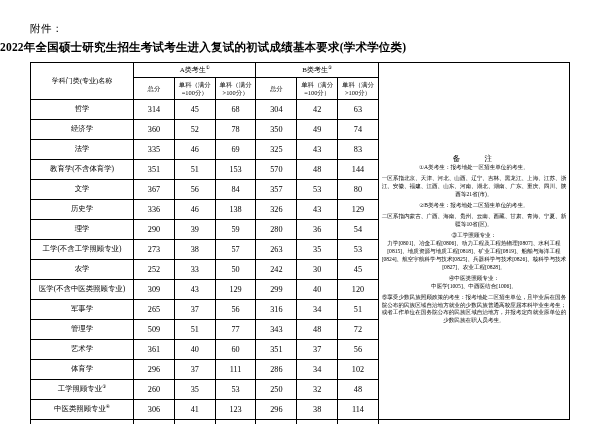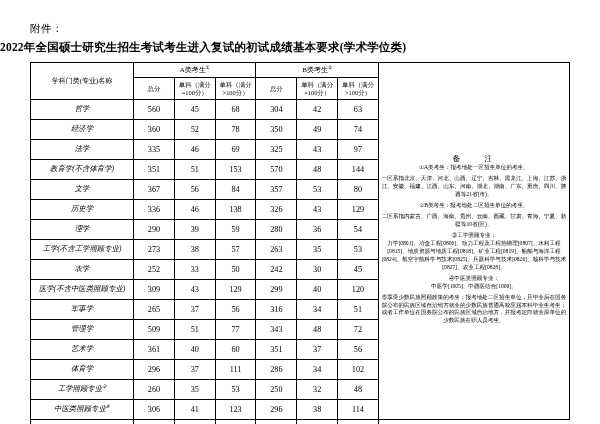--- a/index.html
+++ b/index.html
@@ -60,21 +60,20 @@
   .hdr-sub {
     height: 22px;
     font-size: 6.4px;
     line-height: 1.15;
   }
   .subject-cell {
     text-align: left;
     padding-left: 6px;
     font-size: 7.4px;
     height: 19px;
-    font-style: italic;
   }
   .num {
     font-size: 8.2px;
     height: 19px;
   }
   .remark-cell {
     text-align: left;
     vertical-align: top;
     padding: 3px 4px 0 4px;
     font-size: 5.6px;
@@ -143,21 +142,21 @@
         <td>总分</td>
         <td>单科（满分=100分）</td>
         <td>单科（满分&gt;100分）</td>
         <td>总分</td>
         <td>单科（满分=100分）</td>
         <td>单科（满分&gt;100分）</td>
       </tr>
 
       <tr>
         <td class="subject-cell"><span>哲学</span><span class="sup"></span></td>
-        <td class="num">560</td>
+        <td class="num">314</td>
         <td class="num">45</td>
         <td class="num">68</td>
         <td class="num">304</td>
         <td class="num">42</td>
         <td class="num">63</td>
       </tr>
       <tr>
         <td class="subject-cell"><span>经济学</span><span class="sup"></span></td>
         <td class="num">360</td>
         <td class="num">52</td>
@@ -166,21 +165,21 @@
         <td class="num">49</td>
         <td class="num">74</td>
       </tr>
       <tr>
         <td class="subject-cell"><span>法学</span><span class="sup"></span></td>
         <td class="num">335</td>
         <td class="num">46</td>
         <td class="num">69</td>
         <td class="num">325</td>
         <td class="num">43</td>
-        <td class="num">97</td>
+        <td class="num">83</td>
       </tr>
       <tr>
         <td class="subject-cell"><span>教育学(不含体育学)</span><span class="sup"></span></td>
         <td class="num">351</td>
         <td class="num">51</td>
         <td class="num">153</td>
         <td class="num">570</td>
         <td class="num">48</td>
         <td class="num">144</td>
       </tr>

